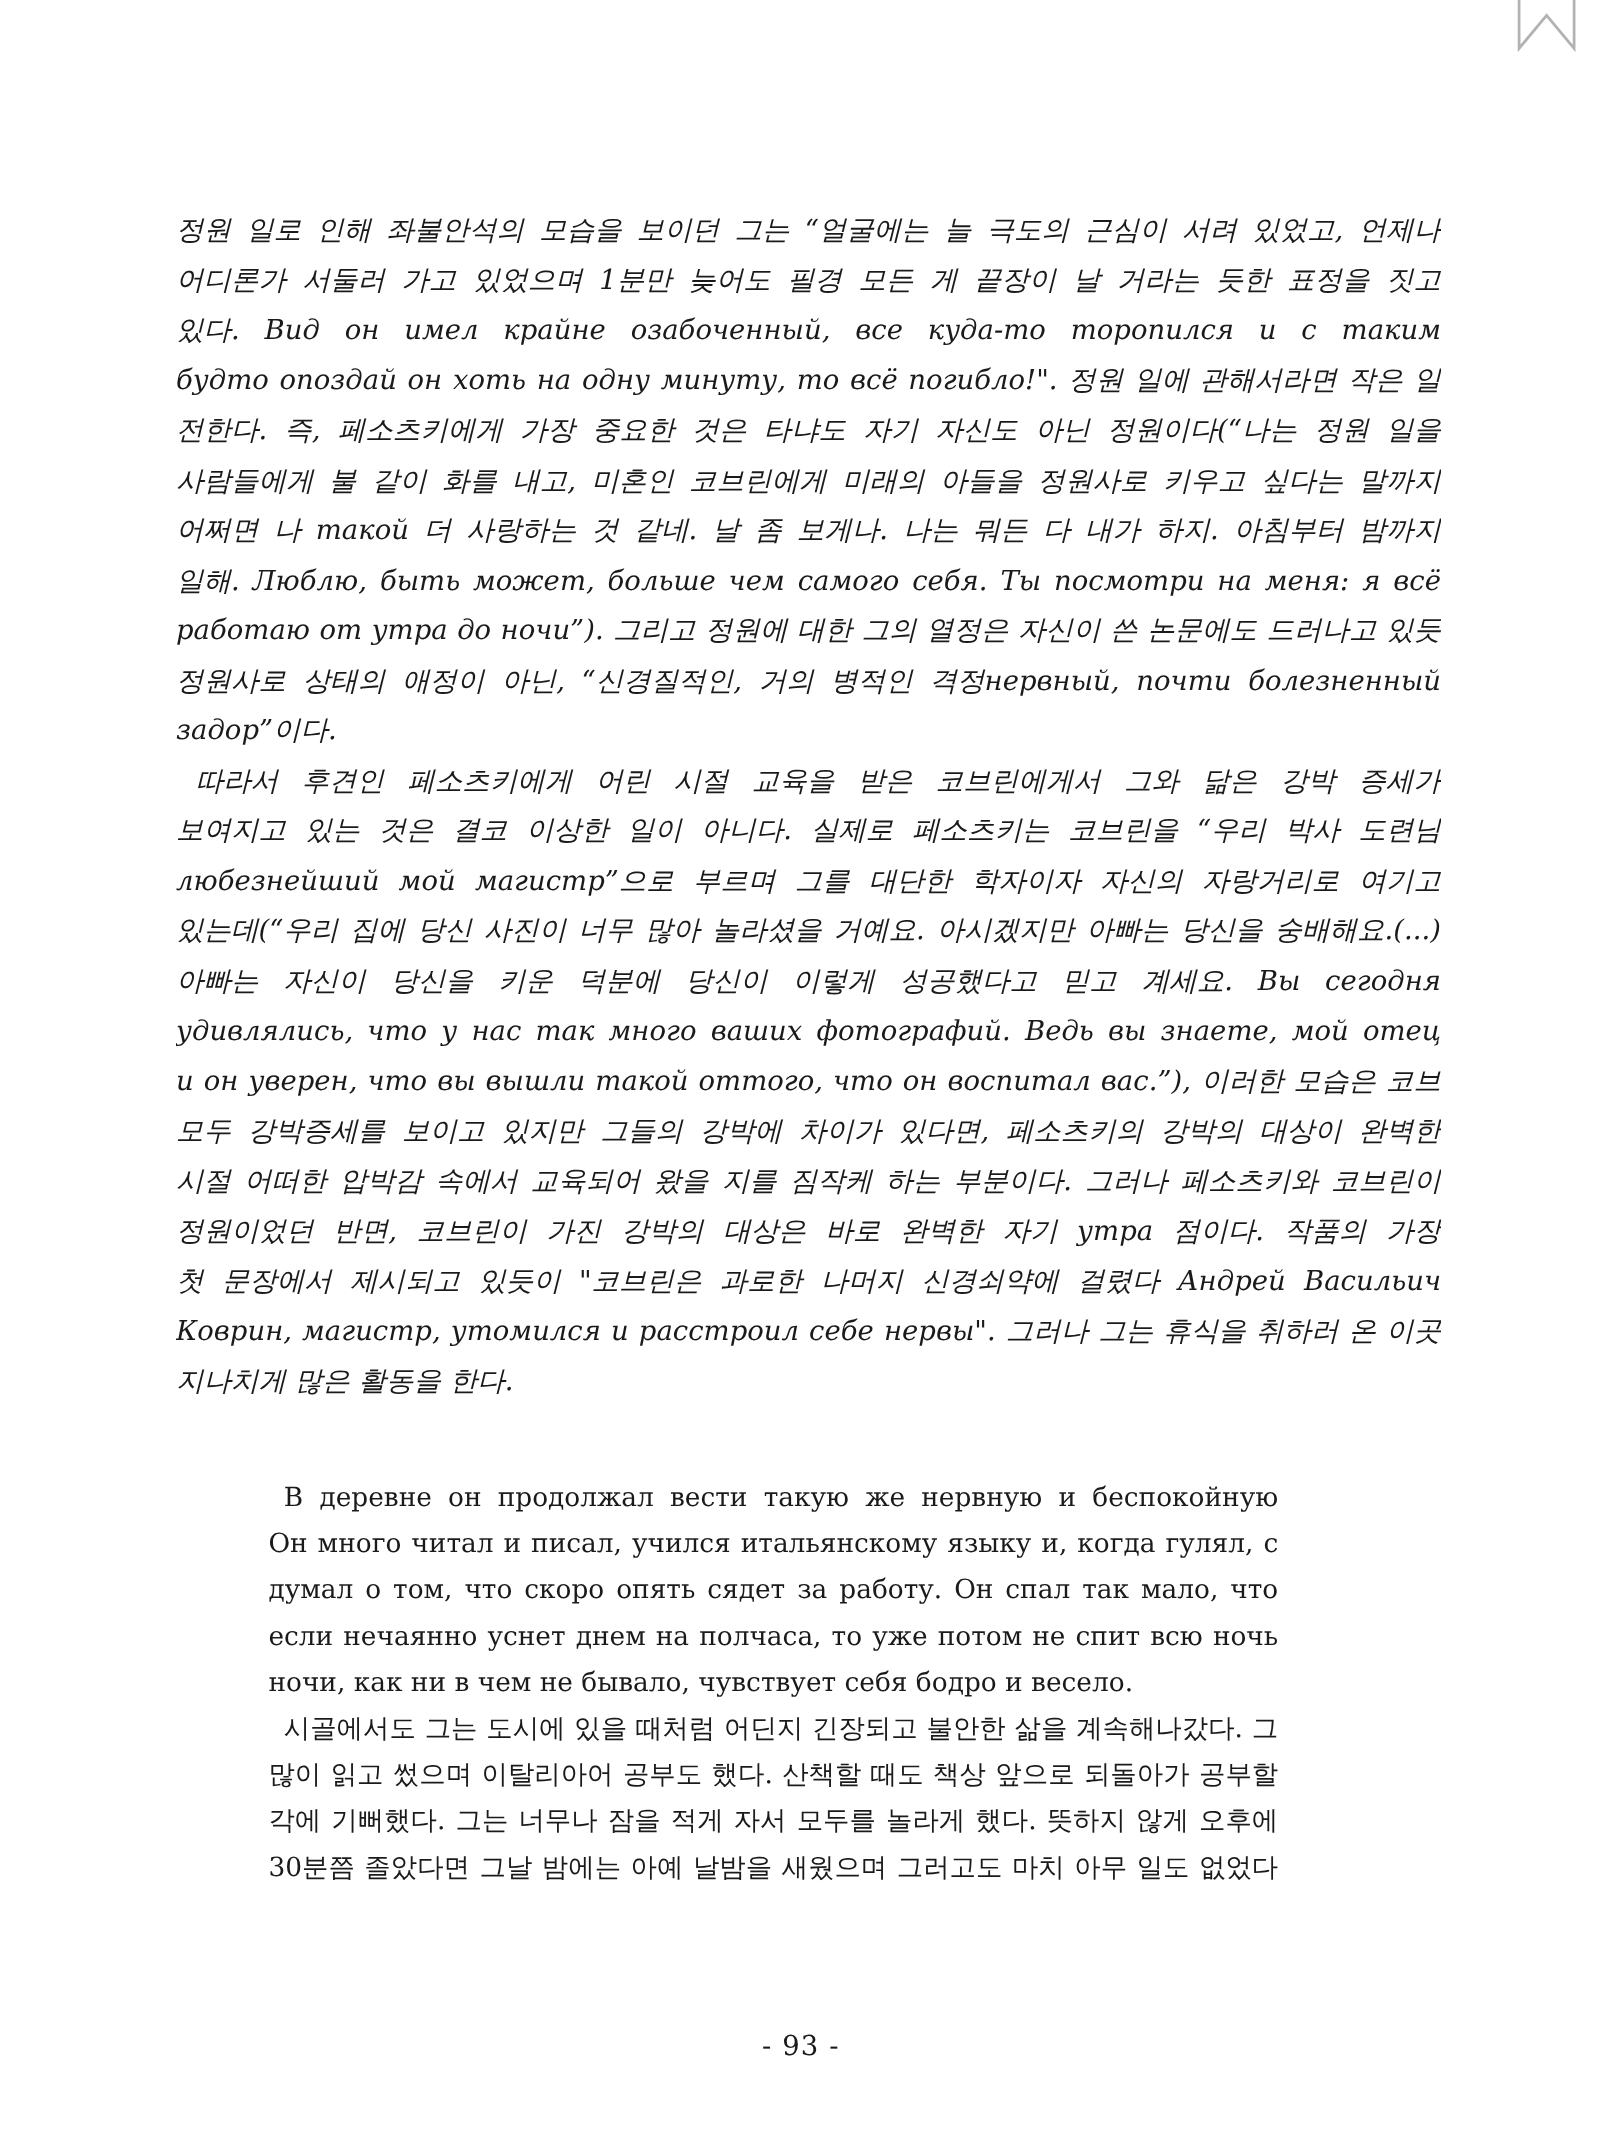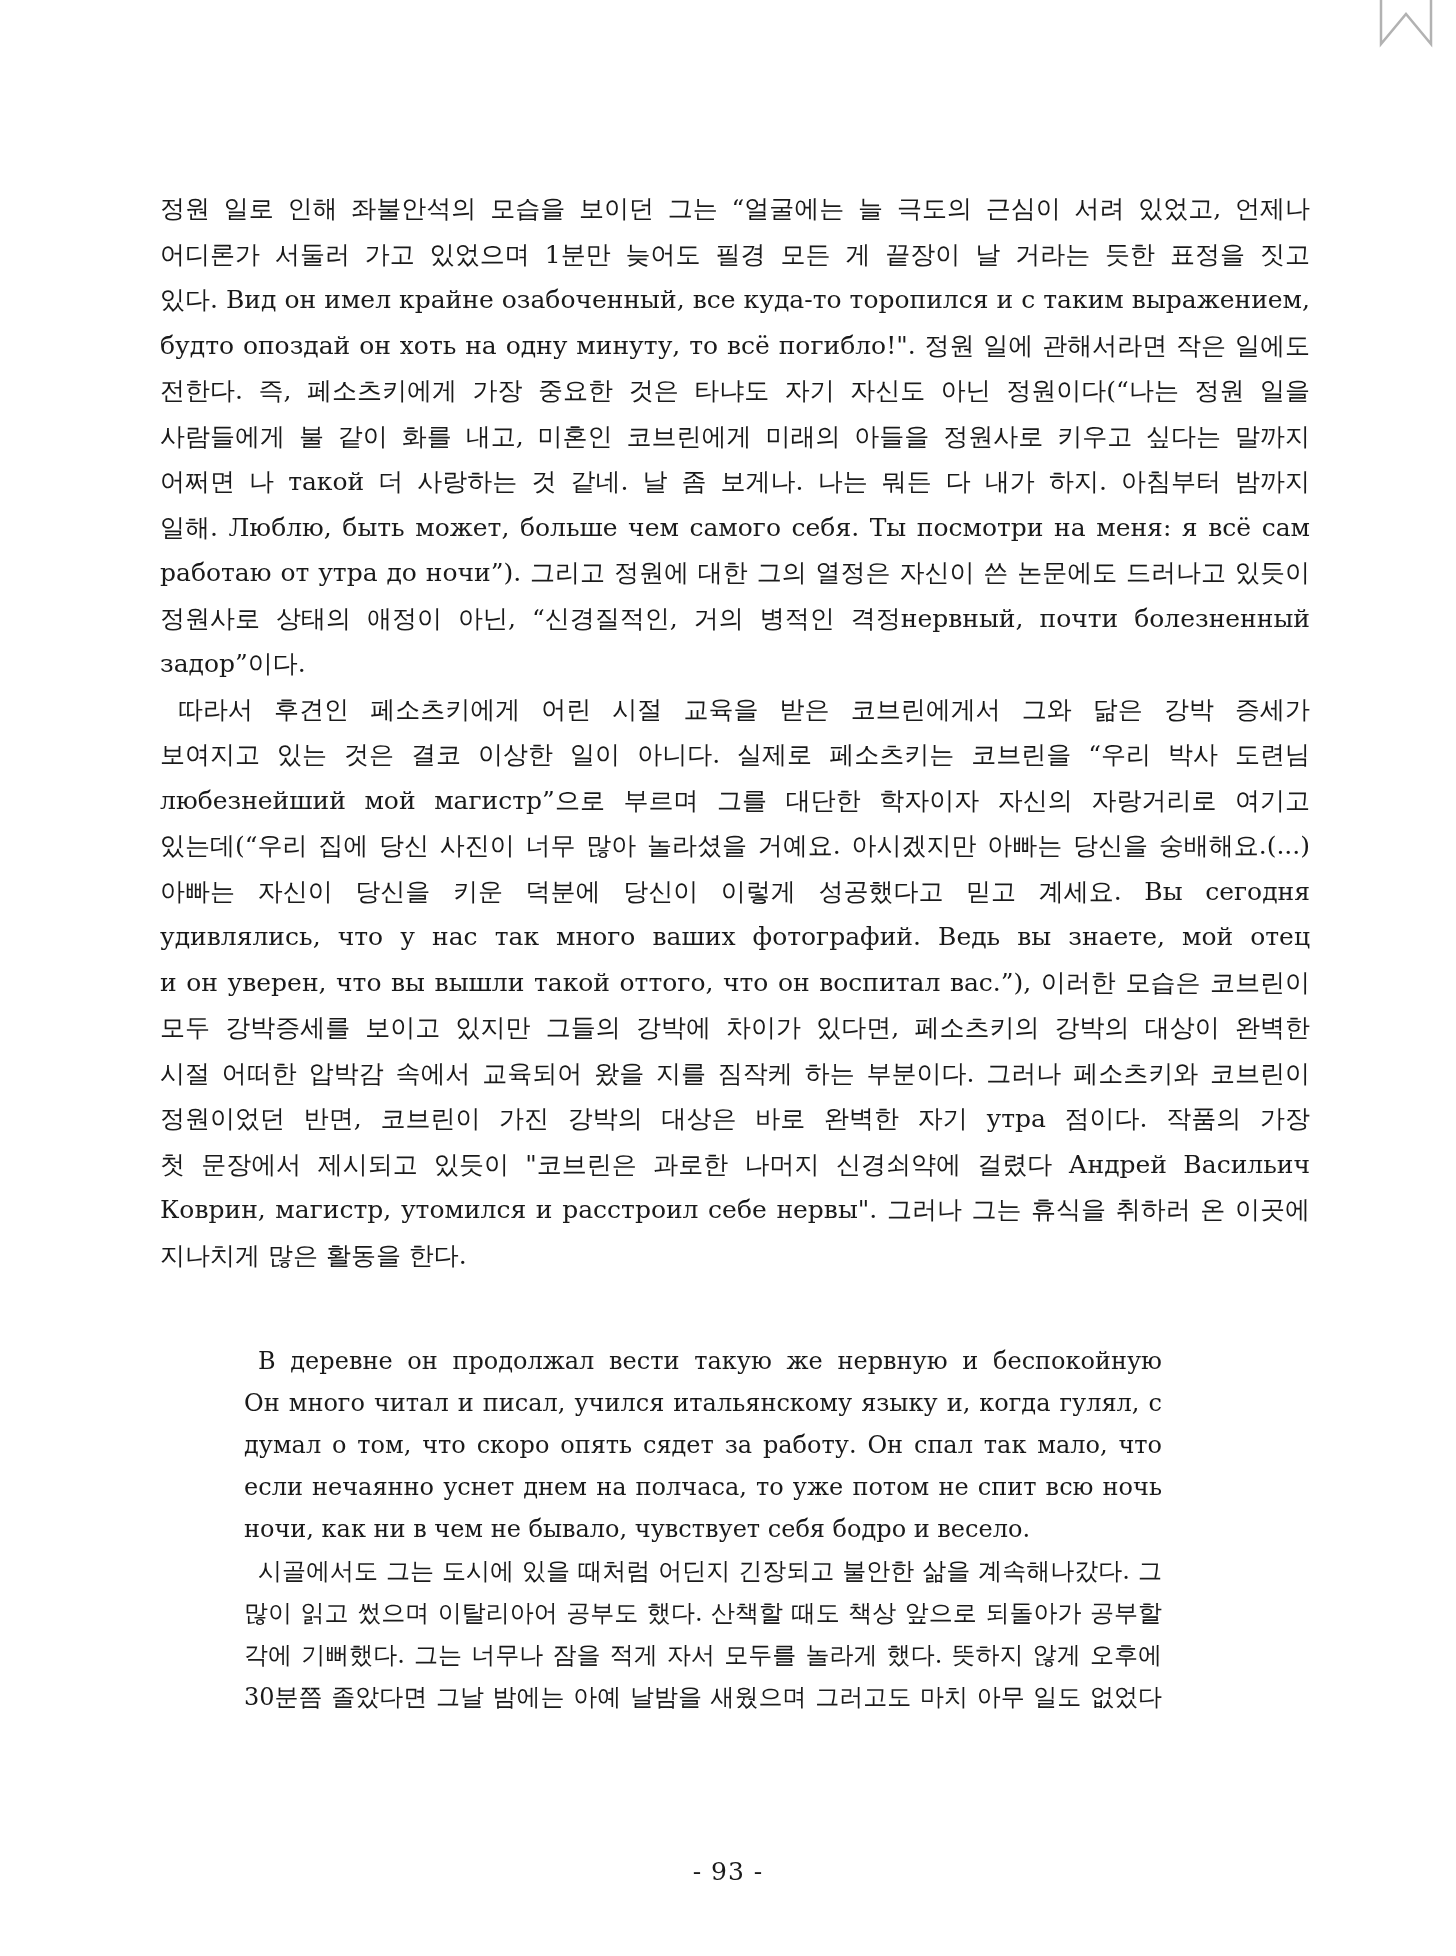--- a/index.html
+++ b/index.html
@@ -16,20 +16,21 @@
     left:160px; top:186px;
     width:1150px;
   }
   .mline {
     font-size:25px;
     height:45.5px;
     line-height:45.5px;
     text-align:justify;
     text-align-last:justify;
     overflow:hidden;
+    font-style:italic;
   }
   .mline.endp { text-align-last:left; }
   .ind { text-indent:18px; }
   .bq {
     margin-left:84px;
     margin-right:148px;
     margin-top:62px;
   }
   .bqline {
     font-size:24px;
@@ -41,21 +42,20 @@
   }
   .bqline.endp { text-align-last:left; }
   .bqind { text-indent:14px; }
   .footer {
     position:absolute;
     top:1845px; left:0;
     width:1456px;
     text-align:center;
     font-size:25px;
     letter-spacing:1px;
-    margin-top:12px;
   }
   .bookmark {
     position:absolute;
     top:0; left:1378px;
     width:56px; height:48px;
   }
 </style>
 </head>
 <body>
 

